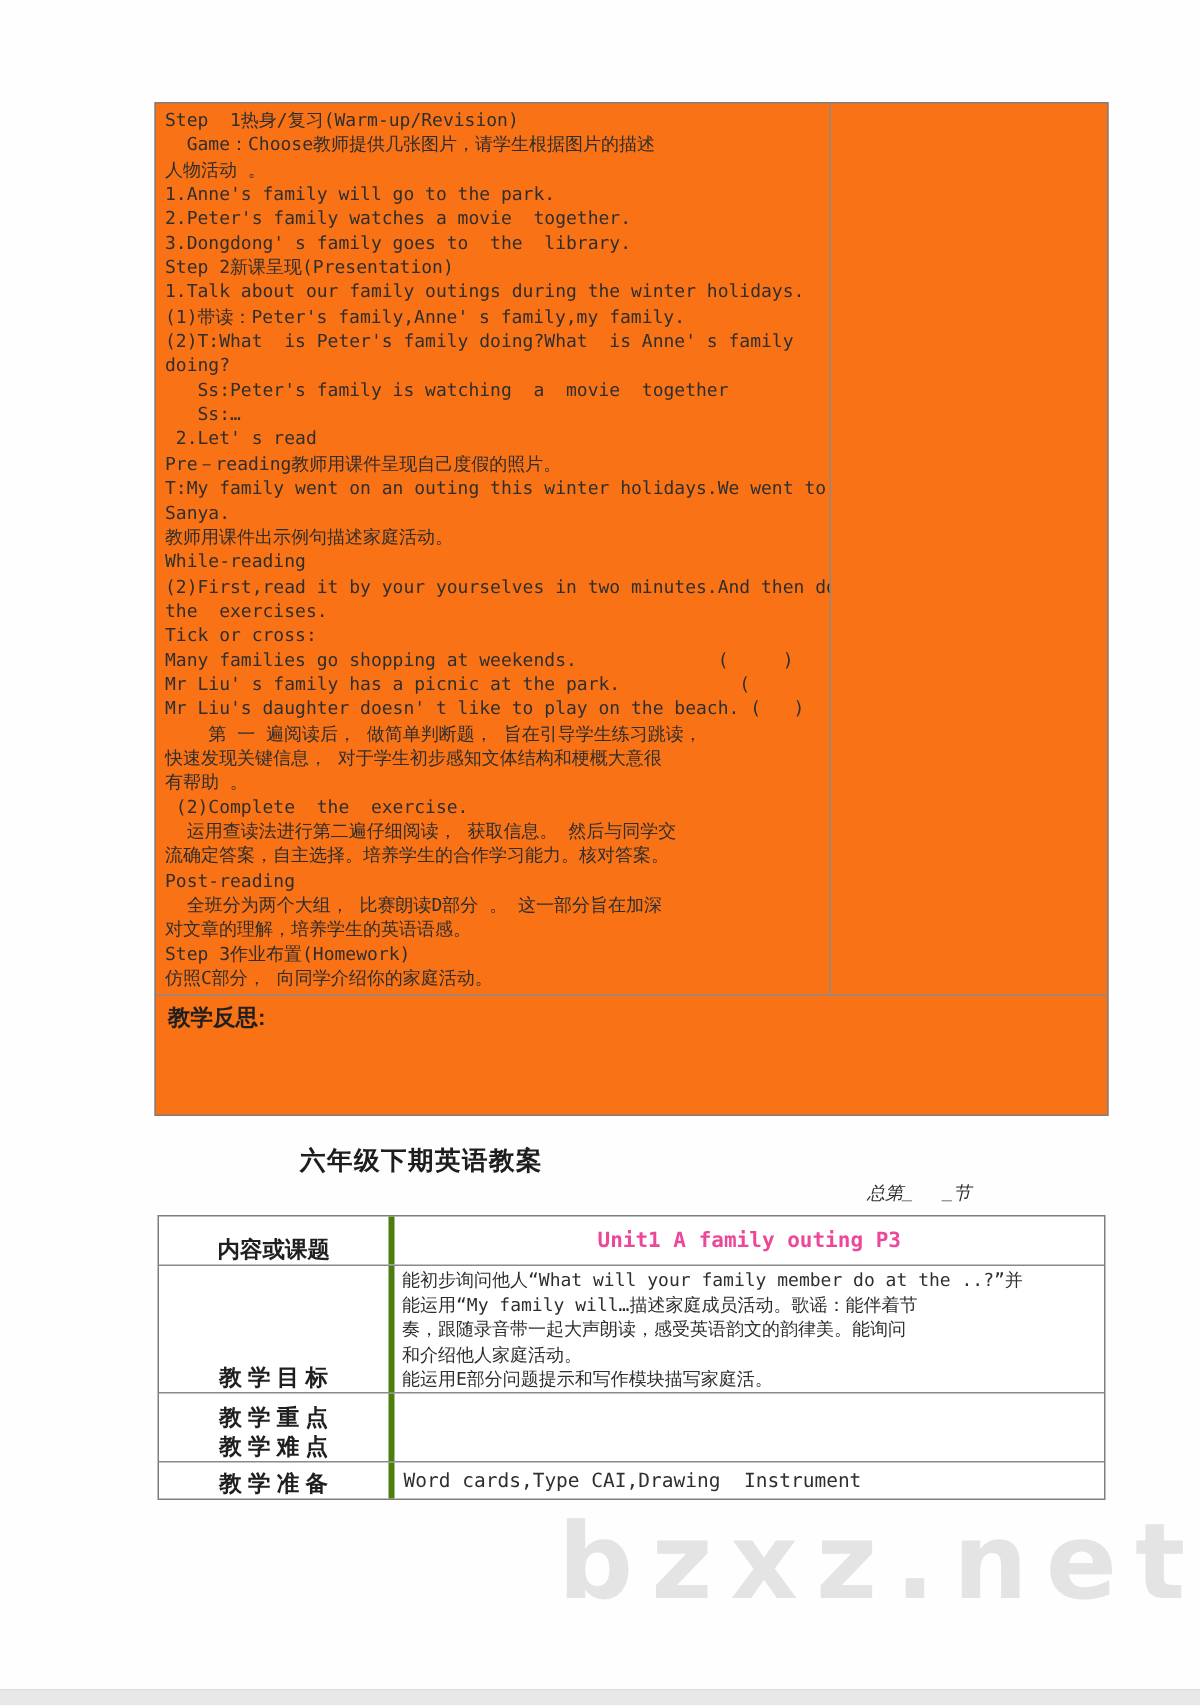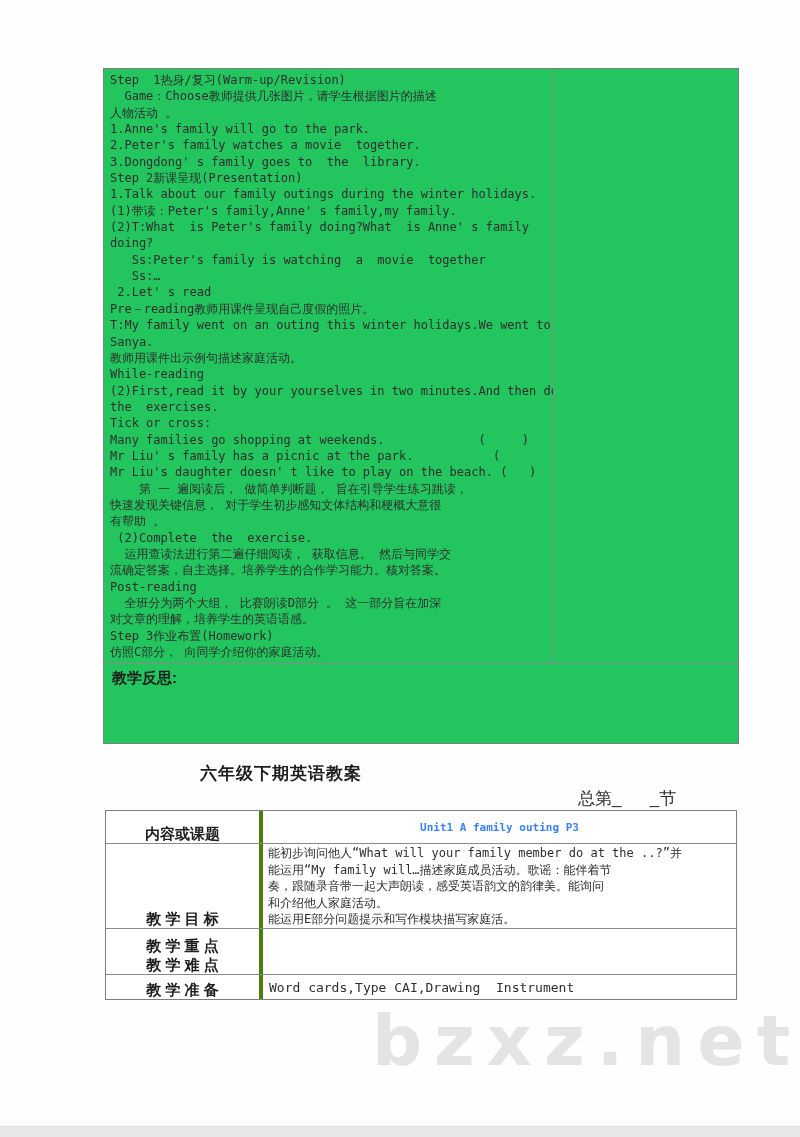--- a/index.html
+++ b/index.html
@@ -9,21 +9,21 @@
     font-family:"Liberation Sans", sans-serif;
     color:#303030;
     position:relative;
     overflow:hidden;
   }
   .page{position:absolute;left:0;top:0;width:800px;height:1137px;background:#fefefe;}
 
   
   .top-table{
     position:absolute;left:103px;top:68px;width:636px;height:676px;
-    border:1px solid #7e7e7e;box-sizing:border-box;background:#22c55e;
+    border:1px solid #7e7e7e;box-sizing:border-box;background:#f97316;
   }
   .steps-cell{
     position:absolute;left:0;top:0;width:450px;height:594px;
     border-right:1px solid #8a8a8a;box-sizing:border-box;
     padding:3px 4px 0 6px;overflow:hidden;
   }
   .side-cell{
     position:absolute;left:450px;top:0;right:0;height:594px;box-sizing:border-box;
   }
   .step-line{
@@ -37,21 +37,21 @@
   }
   .reflect-label{font-size:15px;font-weight:bold;color:#1f1f1f;}
 
   
   .doc-heading{
     position:absolute;left:200px;top:762px;
     font-size:17px;font-weight:bold;color:#1d1d1d;letter-spacing:1px;
   }
   .lesson-counter{
     position:absolute;left:578px;top:787px;
-    font-size:17px;color:#2e2e2e;white-space:pre;
+    font-size:12px;color:#2e2e2e;white-space:pre;font-style:italic;
   }
 
   
   .info-table{
     position:absolute;left:105px;top:810px;width:632px;height:190px;
     border:1px solid #7e7e7e;box-sizing:border-box;background:#fff;
   }
   .info-row{position:absolute;left:0;right:0;box-sizing:border-box;}
   .row-1{top:0;height:32px;}
   .row-2{top:32px;height:85px;border-top:1px solid #8a8a8a;}
@@ -63,21 +63,21 @@
     display:flex;flex-direction:column;align-items:center;justify-content:flex-end;
   }
   .label-text{font-size:15px;font-weight:bold;color:#1f1f1f;white-space:pre;line-height:19px;}
   .value-cell{
     position:absolute;left:157px;top:0;bottom:0;right:0;box-sizing:border-box;
     overflow:hidden;
   }
   .value-center{display:flex;align-items:center;justify-content:center;}
   .topic-title{
     font-family:"DejaVu Sans Mono","Liberation Mono",monospace;
-    font-size:11px;font-weight:bold;color:#3b82f6;white-space:pre;
+    font-size:14px;font-weight:bold;color:#ec4899;white-space:pre;
   }
   .goal-lines{padding:1px 4px 0 5px;}
   .goal-line{
     font-family:"DejaVu Sans Mono","Liberation Mono",monospace;
     font-size:12px;line-height:16.6px;white-space:pre;color:#2e2e2e;
   }
   .prep-text{
     font-family:"DejaVu Sans Mono","Liberation Mono",monospace;
     font-size:13px;color:#2e2e2e;white-space:pre;padding-left:6px;
   }

